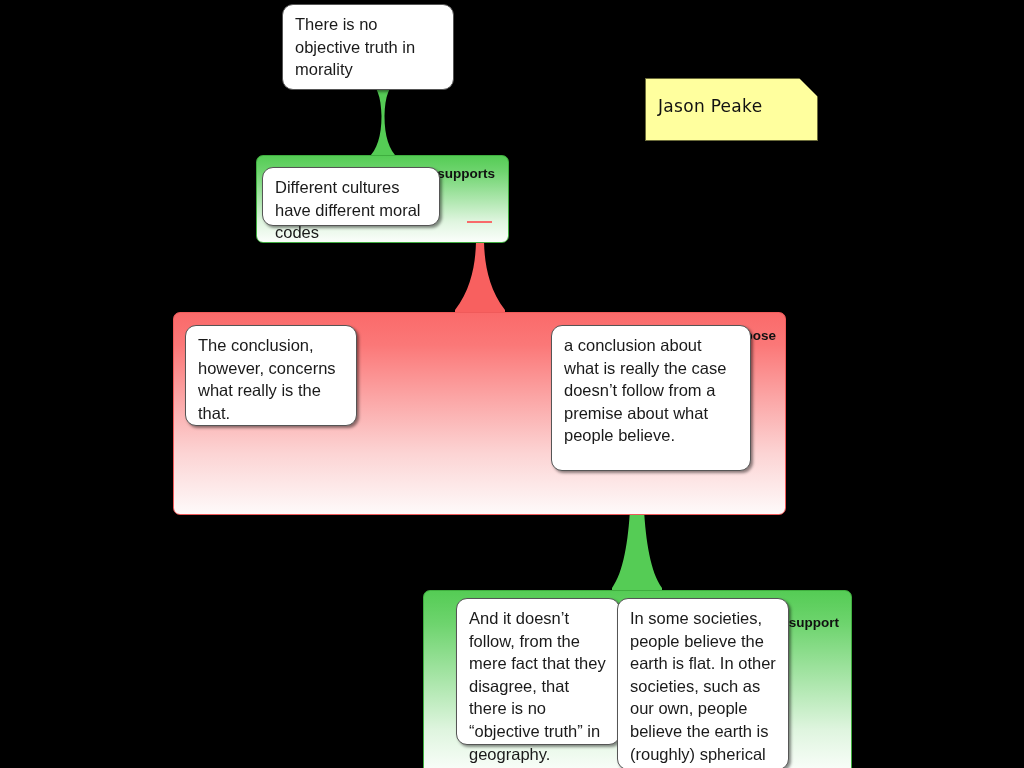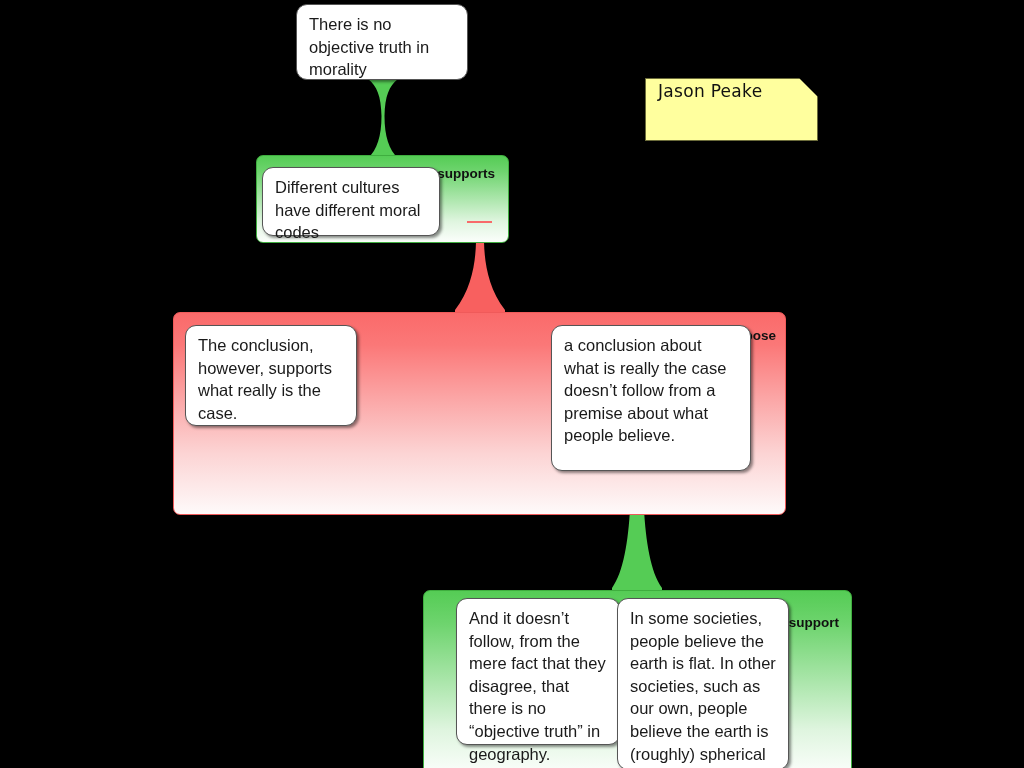--- a/index.html
+++ b/index.html
@@ -67,21 +67,21 @@
   
   .sticky {
     position: absolute;
     box-sizing: border-box;
     background: #ffff9e;
     border: 1px solid #6b6b3a;
     color: #111111;
     font-family: "DejaVu Sans", sans-serif;
     font-size: 17px;
     line-height: 24px;
-    padding: 0 12px;
+    padding: 15px 12px;
     letter-spacing: 0.3px;
   }
   .sticky .fold {
     position: absolute;
     top: -1px;
     right: -1px;
     width: 18px;
     height: 18px;
     background: #000000;
     border-left: 1px solid #6b6b3a;
@@ -111,42 +111,42 @@
       <path d="M21,0 L29,0 L29,6 C29.5,26 33,52 50,74 L50,80 L0,80 L0,74 C17,52 20.5,26 21,6 Z" fill="#f8605f"></path>
     </svg>
   </div>
 
   <div class="connector" style="left:612px; top:462px; width:50px; height:132px;">
     <svg viewBox="0 0 50 132" preserveAspectRatio="none">
       <path d="M19,0 L31,0 L31,8 C31,52 34,104 50,126 L50,132 L0,132 L0,126 C16,104 19,52 19,8 Z" fill="#55cc55"></path>
     </svg>
   </div>
 
-  <div class="card" style="left:296px; top:4px; width:172px; height:76px;">
+  <div class="card" style="left:282px; top:4px; width:172px; height:86px;">
     <span>There is no objective truth in morality</span>
   </div>
 
   <div class="sticky" style="left:645px; top:78px; width:173px; height:63px;">
     <div class="fold"></div>
     <div>Jason Peake</div>
   </div>
 
   <div class="group green" style="left:256px; top:155px; width:253px; height:88px;">
     <div class="group-label" style="right:13px; top:10px;">supports</div>
   </div>
-  <div class="card" style="left:262px; top:167px; width:178px; height:69px;">
+  <div class="card" style="left:262px; top:167px; width:178px; height:59px;">
     <span>Different cultures have different moral codes</span>
   </div>
   <div class="tick" style="left:467px; top:221px; width:25px; height:2px;"></div>
 
   <div class="group red" style="left:173px; top:312px; width:613px; height:203px;">
     <div class="group-label" style="right:9px; top:15px;">oppose</div>
   </div>
   <div class="card" style="left:185px; top:325px; width:172px; height:101px;">
-    <span>The conclusion, however, supports what really is the case.</span>
+    <span>The conclusion, however, concerns what really is the that.</span>
   </div>
   <div class="card" style="left:551px; top:325px; width:200px; height:146px;">
     <span>a conclusion about what is really the case doesn’t follow from a premise about what people believe.</span>
   </div>
 
   <div class="group green" style="left:423px; top:590px; width:429px; height:185px;">
     <div class="group-label" style="right:12px; top:24px;margin-left:9px;">support</div>
   </div>
   <div class="card" style="left:456px; top:598px; width:164px; height:147px;">
     <span>And it doesn’t follow, from the mere fact that they disagree, that there is no “objective truth” in geography.</span>

